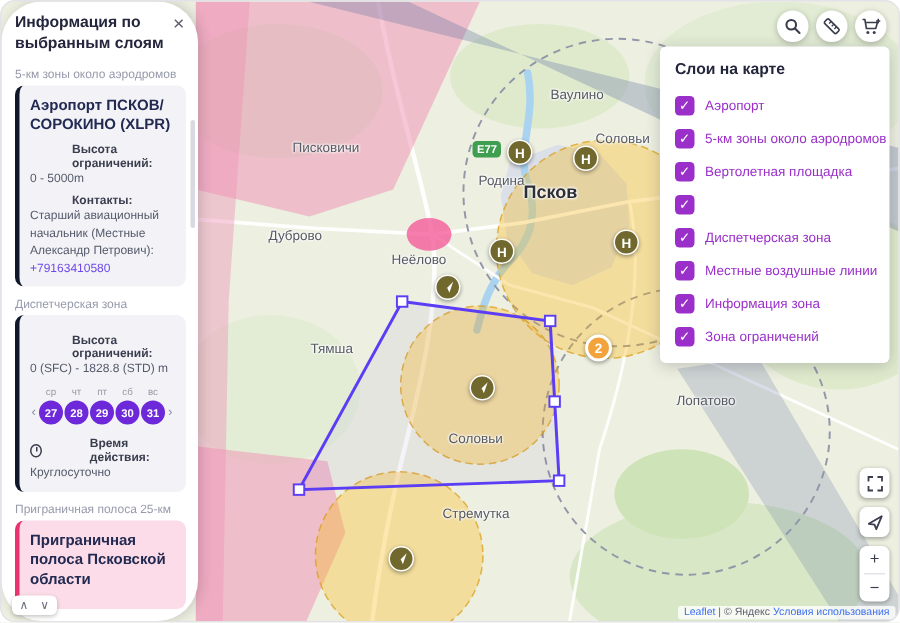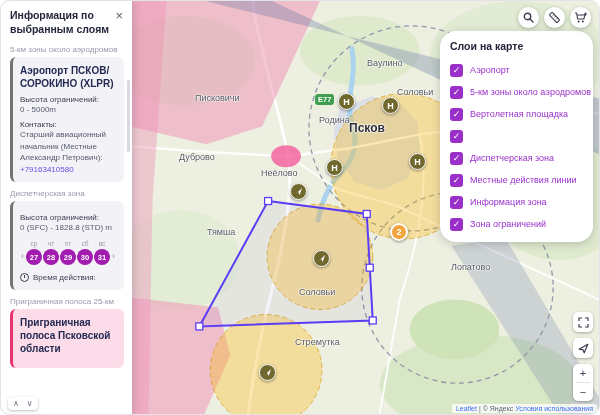--- a/index.html
+++ b/index.html
@@ -18,52 +18,52 @@
             background: #71682d; border: 1.5px solid #fff; color: #fff; z-index: 3;
             display: flex; align-items: center; justify-content: center;
             font-size: 9px; font-weight: bold; box-shadow: 0 1px 3px rgba(0,0,0,.4); cursor: pointer; }
   .cluster { position: absolute; width: 18px; height: 18px; border-radius: 50%;
              background: #f2a33c; border: 2px solid #fff; color: #fff; z-index: 3;
              display: flex; align-items: center; justify-content: center;
              font-size: 9px; font-weight: bold; box-shadow: 0 1px 3px rgba(0,0,0,.4); cursor: pointer; }
 
   
   .info-panel { position: absolute; left: 0; top: 0; bottom: 0; width: 131px; background: #fff;
-                box-shadow: 2px 0 8px rgba(40,40,60,.18); z-index: 5; display: flex; flex-direction: column; }
+                box-shadow: 2px 0 8px rgba(40,40,60,.18); z-index: 5; display: flex; flex-direction: column; border-radius: 27px; }
   .ip-header { display: flex; justify-content: space-between; align-items: flex-start; padding: 8px 7px 2px 9px; }
   .ip-title { font-size: 10.5px; font-weight: bold; color: #23263c; margin: 0; line-height: 1.3; width: 100px; }
   .ip-close { border: none; background: none; font-size: 13px; color: #5a5d6e; cursor: pointer;
               padding: 0 2px; line-height: 1; }
   .ip-body { flex: 1; overflow: hidden; padding: 0 8px 0 9px; position: relative; }
   .ip-section-label { font-size: 8px; color: #979aab; margin: 7px 0 3px; }
-  .ip-card { background: #f3f3f7; border-radius: 6px; border-left: 3px solid #737373;
+  .ip-card { background: #f3f3f7; border-radius: 6px; border-left: 3px solid #0f172a;
              padding: 7px 7px 8px; margin-bottom: 3px; cursor: pointer; }
   .ip-card.pink { background: #fbdce8; border-left-color: #e8336e; }
   .ip-card-title { font-size: 10px; font-weight: bold; color: #232a52; line-height: 1.3; margin-bottom: 5px; }
-  .ip-field-label { font-size: 8px; font-weight: normal; color: #3a3d4d; margin-top: 5px; }
+  .ip-field-label { font-size: 8px; font-weight: bold; color: #3a3d4d; margin-top: 5px; margin-left: 28px; }
   .ip-field-value { font-size: 8px; color: #555a6b; margin-top: 0; line-height: 1.4; }
   .ip-phone { display: block; font-size: 8px; color: #6d49e8; margin-top: 2px; text-decoration: none; cursor: pointer; }
   .days-row { display: flex; align-items: flex-end; margin-top: 7px; gap: 1px; }
   .day-nav { font-size: 9px; color: #8b8ea0; padding: 0 1px 4px; cursor: pointer; background: none; border: none; }
   .day { display: flex; flex-direction: column; align-items: center; gap: 2px; cursor: pointer; }
   .day .dow { font-size: 6.5px; color: #9699a8; }
-  .day .num { width: 16px; height: 16px; border-radius: 50%; background: #a21caf; color: #fff;
+  .day .num { width: 16px; height: 16px; border-radius: 50%; background: #6d28d9; color: #fff;
               font-size: 7.5px; font-weight: bold; display: flex; align-items: center; justify-content: center; }
   .time-row { display: flex; align-items: center; gap: 4px; margin-top: 8px; }
   .clock-icon { width: 9px; height: 9px; border: 1.2px solid #3a3d4d; border-radius: 50%; position: relative; }
   .clock-icon::after { content: ""; position: absolute; left: 44%; top: 16%; width: 1px; height: 3px; background: #3a3d4d; }
   .ip-scrollbar { position: absolute; right: 2px; top: 42px; width: 3px; height: 72px;
                   background: #d9d9e1; border-radius: 2px; cursor: pointer; }
   .ip-footer { position: absolute; bottom: 4px; left: 7px; display: flex; gap: 2px; background: #fff;
                border-radius: 4px; box-shadow: 0 1px 3px rgba(0,0,0,.25); padding: 1px 2px; z-index: 6; }
   .ip-footer button { border: none; background: none; font-size: 8px; color: #6b6e80; padding: 1px 3px; cursor: pointer; }
 
   
   .layers-panel { position: absolute; top: 30px; right: 6px; width: 153px; background: #fff;
-                  border-radius: 16px; box-shadow: 0 2px 10px rgba(40,40,60,.22);
+                  border-radius: 4px; box-shadow: 0 2px 10px rgba(40,40,60,.22);
                   padding: 9px 10px 7px; z-index: 5; }
   .lp-title { font-size: 10.5px; font-weight: bold; color: #23263c; margin-bottom: 7px; }
   .lp-item { display: flex; align-items: center; gap: 7px; padding: 4.5px 0; cursor: pointer; }
   .lp-check { width: 13px; height: 13px; min-width: 13px; border-radius: 3px; background: #9a30c9;
               color: #fff; font-size: 9px; display: flex; align-items: center; justify-content: center; }
   .lp-label { font-size: 9px; color: #9a30c9; white-space: nowrap; }
 
   
   .top-buttons { position: absolute; top: 6px; right: 8px; display: flex; gap: 5px; z-index: 6; }
   .tb { width: 21px; height: 21px; border-radius: 50%; background: #fff; border: none; padding: 0;
@@ -227,20 +227,21 @@
           <div class="day">
             <span class="dow">вс</span>
             <span class="num">31</span>
           </div>
           <button class="day-nav">›</button>
         </div>
         <div class="time-row">
           <span class="clock-icon"></span>
           <span class="ip-field-label" style="margin-top:0">Время действия:</span>
         </div>
+        <div class="ip-field-value">Круглосуточно</div>
       </div>
 
       <div class="ip-section-label">Приграничная полоса 25-км</div>
 
       <div class="ip-card pink">
         <div class="ip-card-title">Приграничная полоса Псковской области</div>
 
       </div>
       <div class="ip-scrollbar"></div>
     </div>
@@ -306,21 +307,21 @@
     <div class="lp-item">
       <span class="lp-check">
           <span>✓</span>
         </span>
       <span class="lp-label">Диспетчерская зона</span>
     </div>
     <div class="lp-item">
       <span class="lp-check">
           <span>✓</span>
         </span>
-      <span class="lp-label">Местные действия линии</span>
+      <span class="lp-label">Местные воздушные линии</span>
     </div>
     <div class="lp-item">
       <span class="lp-check">
           <span>✓</span>
         </span>
       <span class="lp-label">Информация зона</span>
     </div>
     <div class="lp-item">
       <span class="lp-check">
           <span>✓</span>

